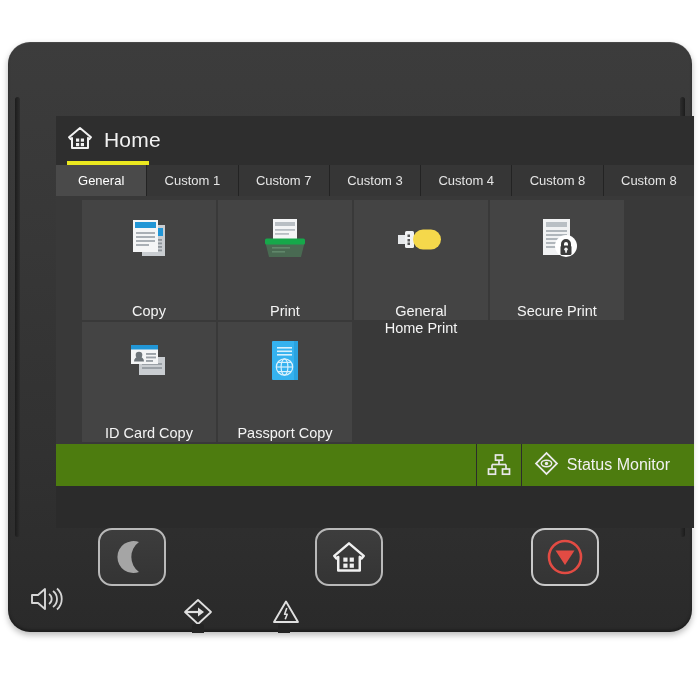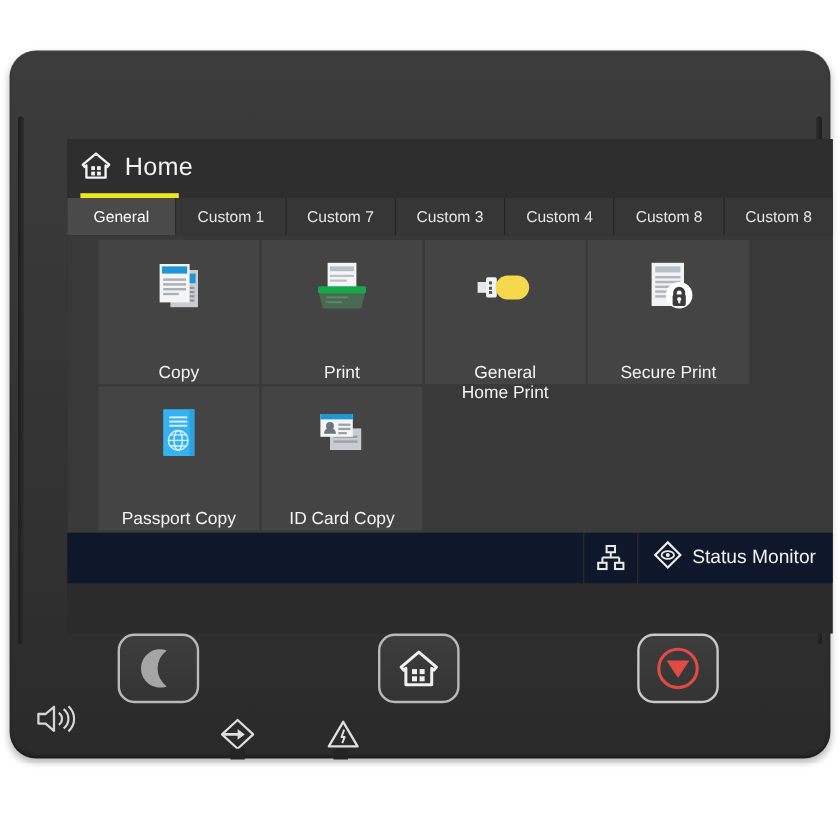--- a/index.html
+++ b/index.html
@@ -182,25 +182,25 @@
     max-width: 126px;
   }
 
   
   #status-bar {
     position: absolute;
     left: 0;
     top: 328px;
     width: 638px;
     height: 42px;
-    background: #0f172a;
+    background: #4d7c0f;
     display: flex;
     align-items: center;
     justify-content: flex-end;
-    padding-right: 6px;
+    padding-right: 16px;
     box-sizing: border-box;
   }
   #network-status-button {
     width: 44px;
     height: 42px;
     display: flex;
     align-items: center;
     justify-content: center;
     border-left: 1px solid #2c2c2c;
     cursor: pointer;
@@ -397,53 +397,53 @@
               <circle cx="35" cy="36.3" r="1.7" fill="#f1f2f3"></circle>
               <rect x="34.2" y="36.3" width="1.7" height="3.4" fill="#f1f2f3"></rect>
             </svg>
           </div>
           <div class="tile-label">Secure Print</div>
         </div>
 
         <div class="tile">
           <div class="tile-icon">
             <svg width="52" height="52" viewBox="0 0 52 52">
+              <rect x="16" y="22" width="26" height="18" fill="#c9cdd1"></rect>
+              <rect x="19" y="28" width="20" height="2" fill="#9ba1a7"></rect>
+              <rect x="19" y="32" width="20" height="2" fill="#9ba1a7"></rect>
+              <rect x="8" y="10" width="27" height="19" fill="#f4f5f6"></rect>
+              <rect x="8" y="10" width="27" height="4.5" fill="#2196d6"></rect>
+              <circle cx="16" cy="20" r="3.3" fill="#6d7479"></circle>
+              <path d="M11 26.5 a5 5 0 0 1 10 0 z" fill="#6d7479"></path>
+              <rect x="23" y="18" width="10" height="1.9" fill="#9ba1a7"></rect>
+              <rect x="23" y="21.5" width="10" height="1.9" fill="#9ba1a7"></rect>
+              <rect x="23" y="25" width="7" height="1.9" fill="#9ba1a7"></rect>
+            </svg>
+          </div>
+          <div class="tile-label">ID Card Copy</div>
+        </div>
+
+        <div class="tile">
+          <div class="tile-icon">
+            <svg width="52" height="52" viewBox="0 0 52 52">
               <rect x="13" y="6" width="26" height="39" rx="1" fill="#35b2ef"></rect>
               <rect x="35" y="6" width="4" height="39" fill="#2aa3e0"></rect>
               <rect x="18" y="12" width="15" height="1.6" fill="#d8f0fc"></rect>
               <rect x="18" y="15.5" width="15" height="1.6" fill="#d8f0fc"></rect>
               <rect x="18" y="19" width="15" height="1.6" fill="#d8f0fc"></rect>
               <g stroke="#d8f0fc" stroke-width="1.2" fill="none">
                 <circle cx="25.5" cy="32" r="8.2"></circle>
                 <ellipse cx="25.5" cy="32" rx="3.4" ry="8.2"></ellipse>
                 <line x1="17.3" y1="32" x2="33.7" y2="32"></line>
                 <line x1="18.6" y1="27.4" x2="32.4" y2="27.4"></line>
                 <line x1="18.6" y1="36.6" x2="32.4" y2="36.6"></line>
               </g>
             </svg>
           </div>
           <div class="tile-label">Passport Copy</div>
-        </div>
-
-        <div class="tile">
-          <div class="tile-icon">
-            <svg width="52" height="52" viewBox="0 0 52 52">
-              <rect x="16" y="22" width="26" height="18" fill="#c9cdd1"></rect>
-              <rect x="19" y="28" width="20" height="2" fill="#9ba1a7"></rect>
-              <rect x="19" y="32" width="20" height="2" fill="#9ba1a7"></rect>
-              <rect x="8" y="10" width="27" height="19" fill="#f4f5f6"></rect>
-              <rect x="8" y="10" width="27" height="4.5" fill="#2196d6"></rect>
-              <circle cx="16" cy="20" r="3.3" fill="#6d7479"></circle>
-              <path d="M11 26.5 a5 5 0 0 1 10 0 z" fill="#6d7479"></path>
-              <rect x="23" y="18" width="10" height="1.9" fill="#9ba1a7"></rect>
-              <rect x="23" y="21.5" width="10" height="1.9" fill="#9ba1a7"></rect>
-              <rect x="23" y="25" width="7" height="1.9" fill="#9ba1a7"></rect>
-            </svg>
-          </div>
-          <div class="tile-label">ID Card Copy</div>
         </div>
 
         <div class="tile empty"></div>
         <div class="tile empty"></div>
       </div>
     </div>
 
     <div id="status-bar">
       <div id="network-status-button">
         <svg width="24" height="22" viewBox="0 0 24 22">

